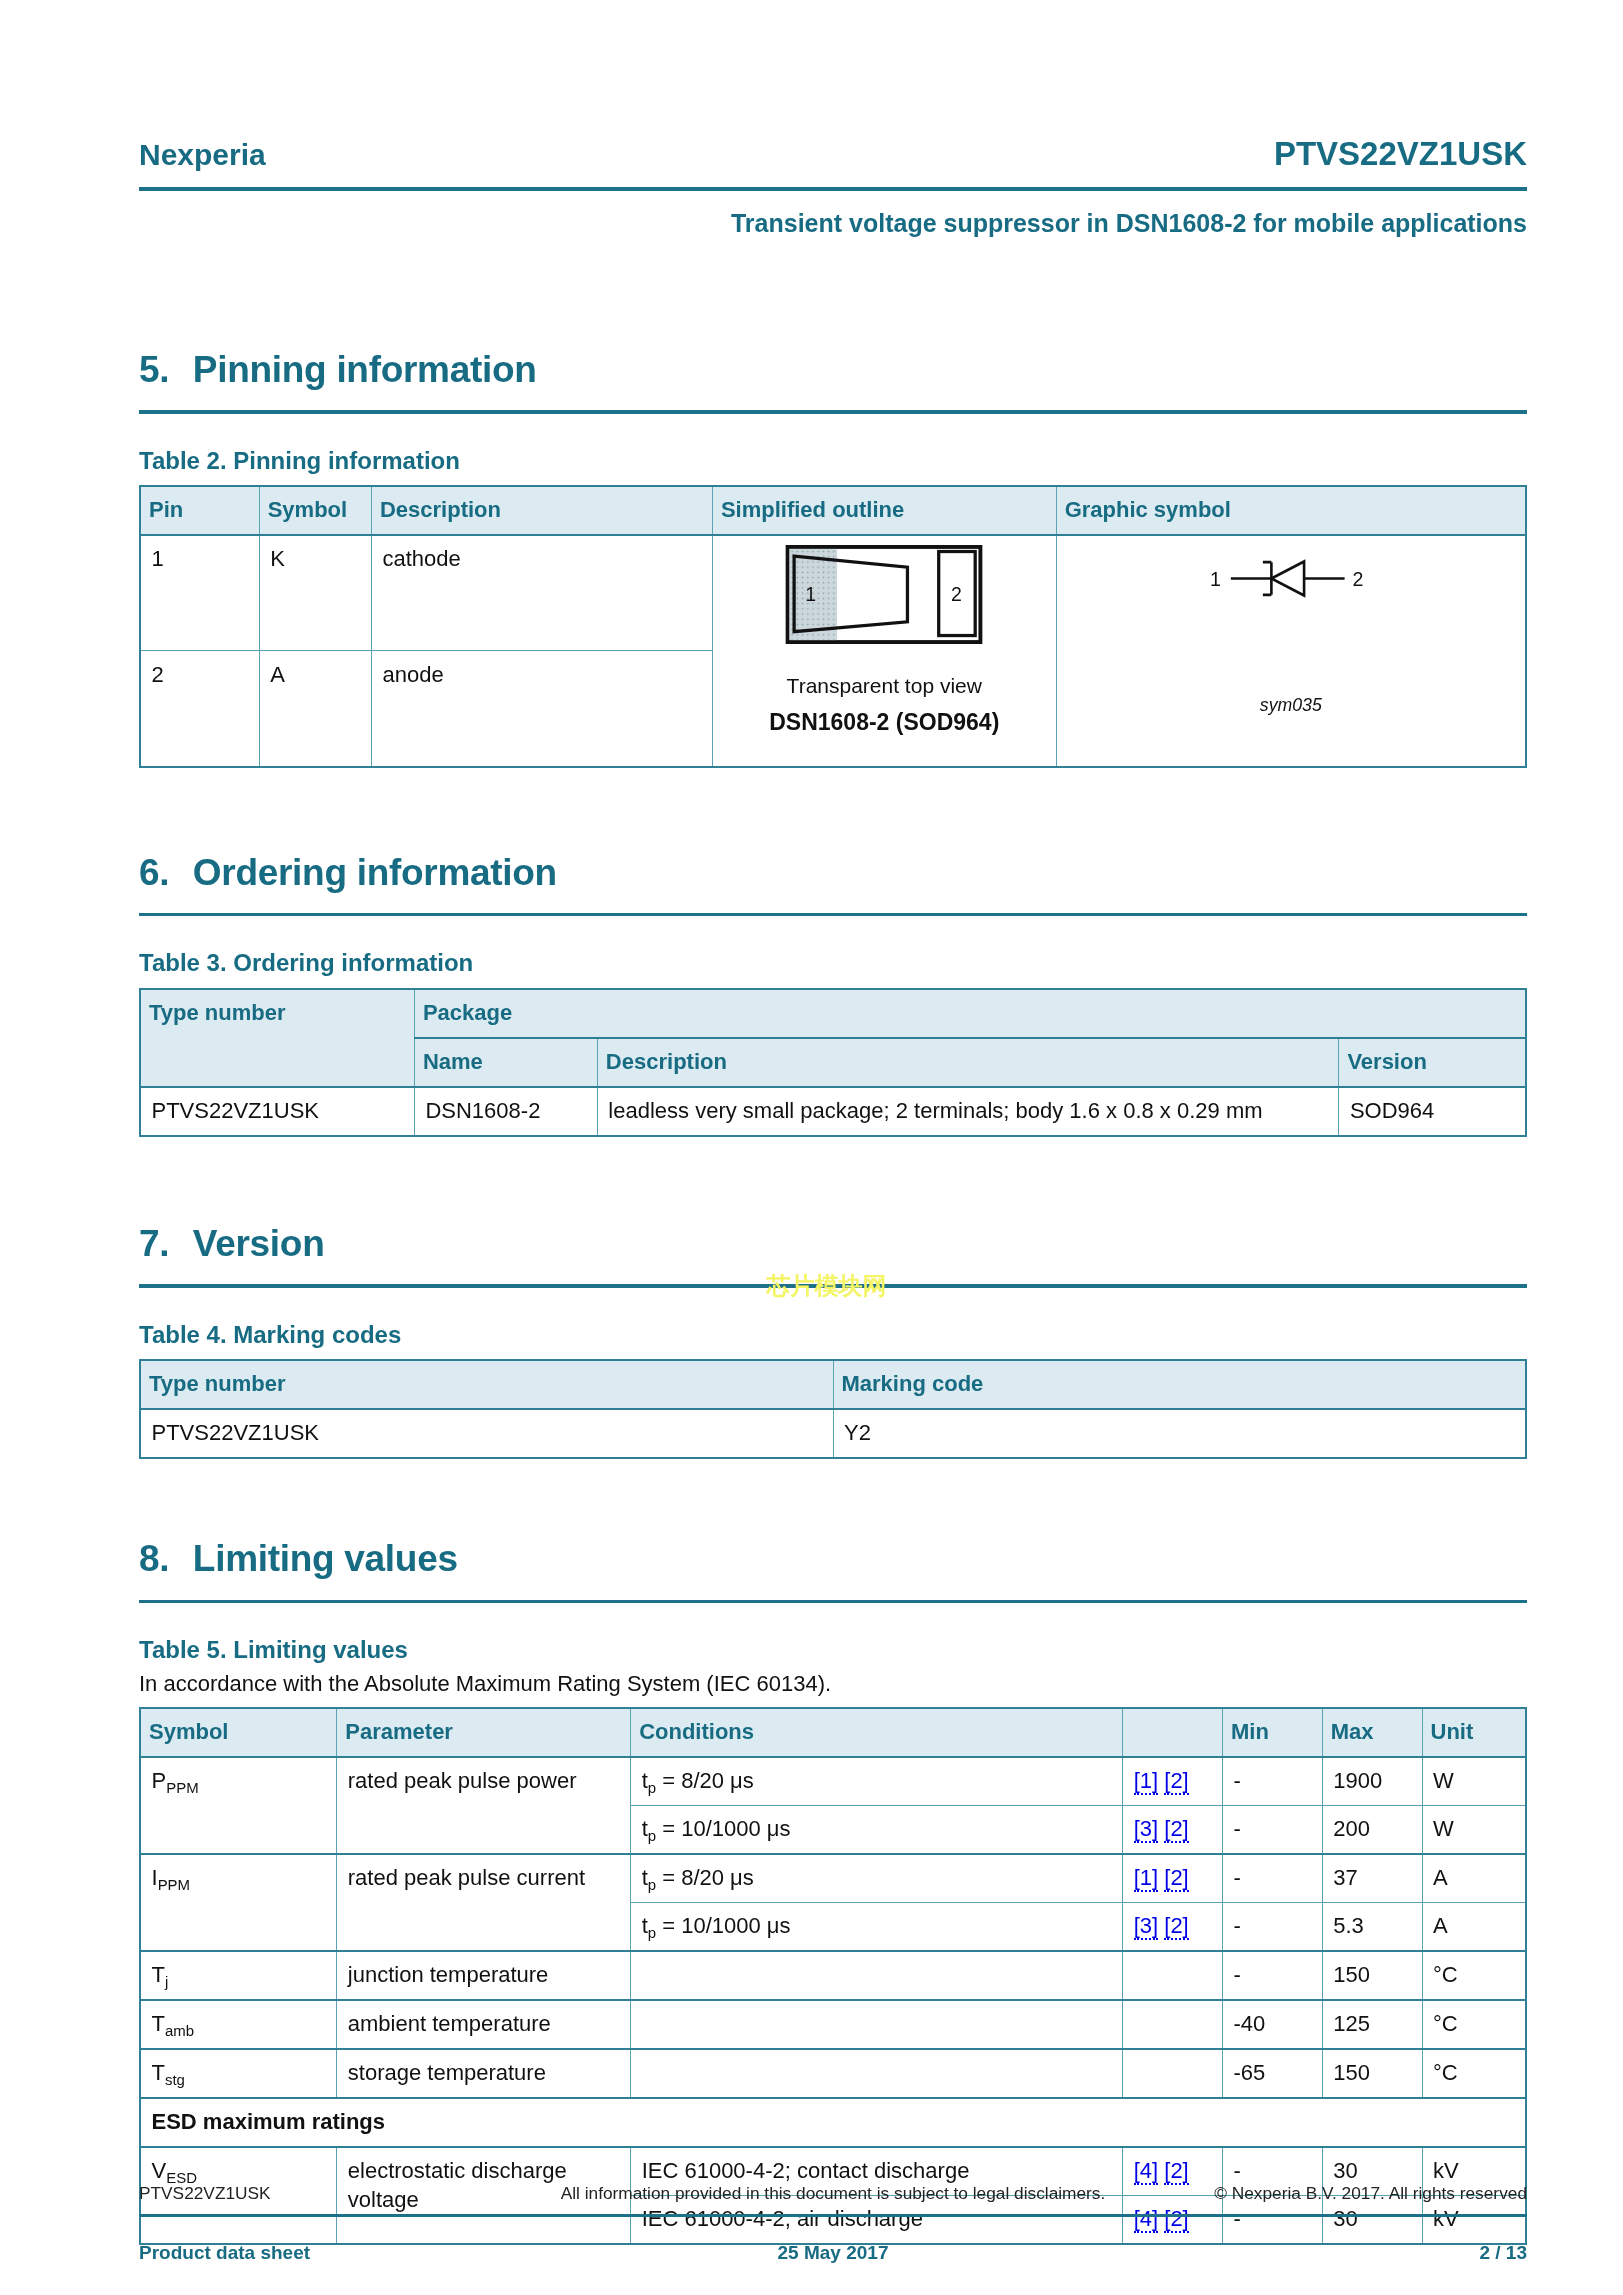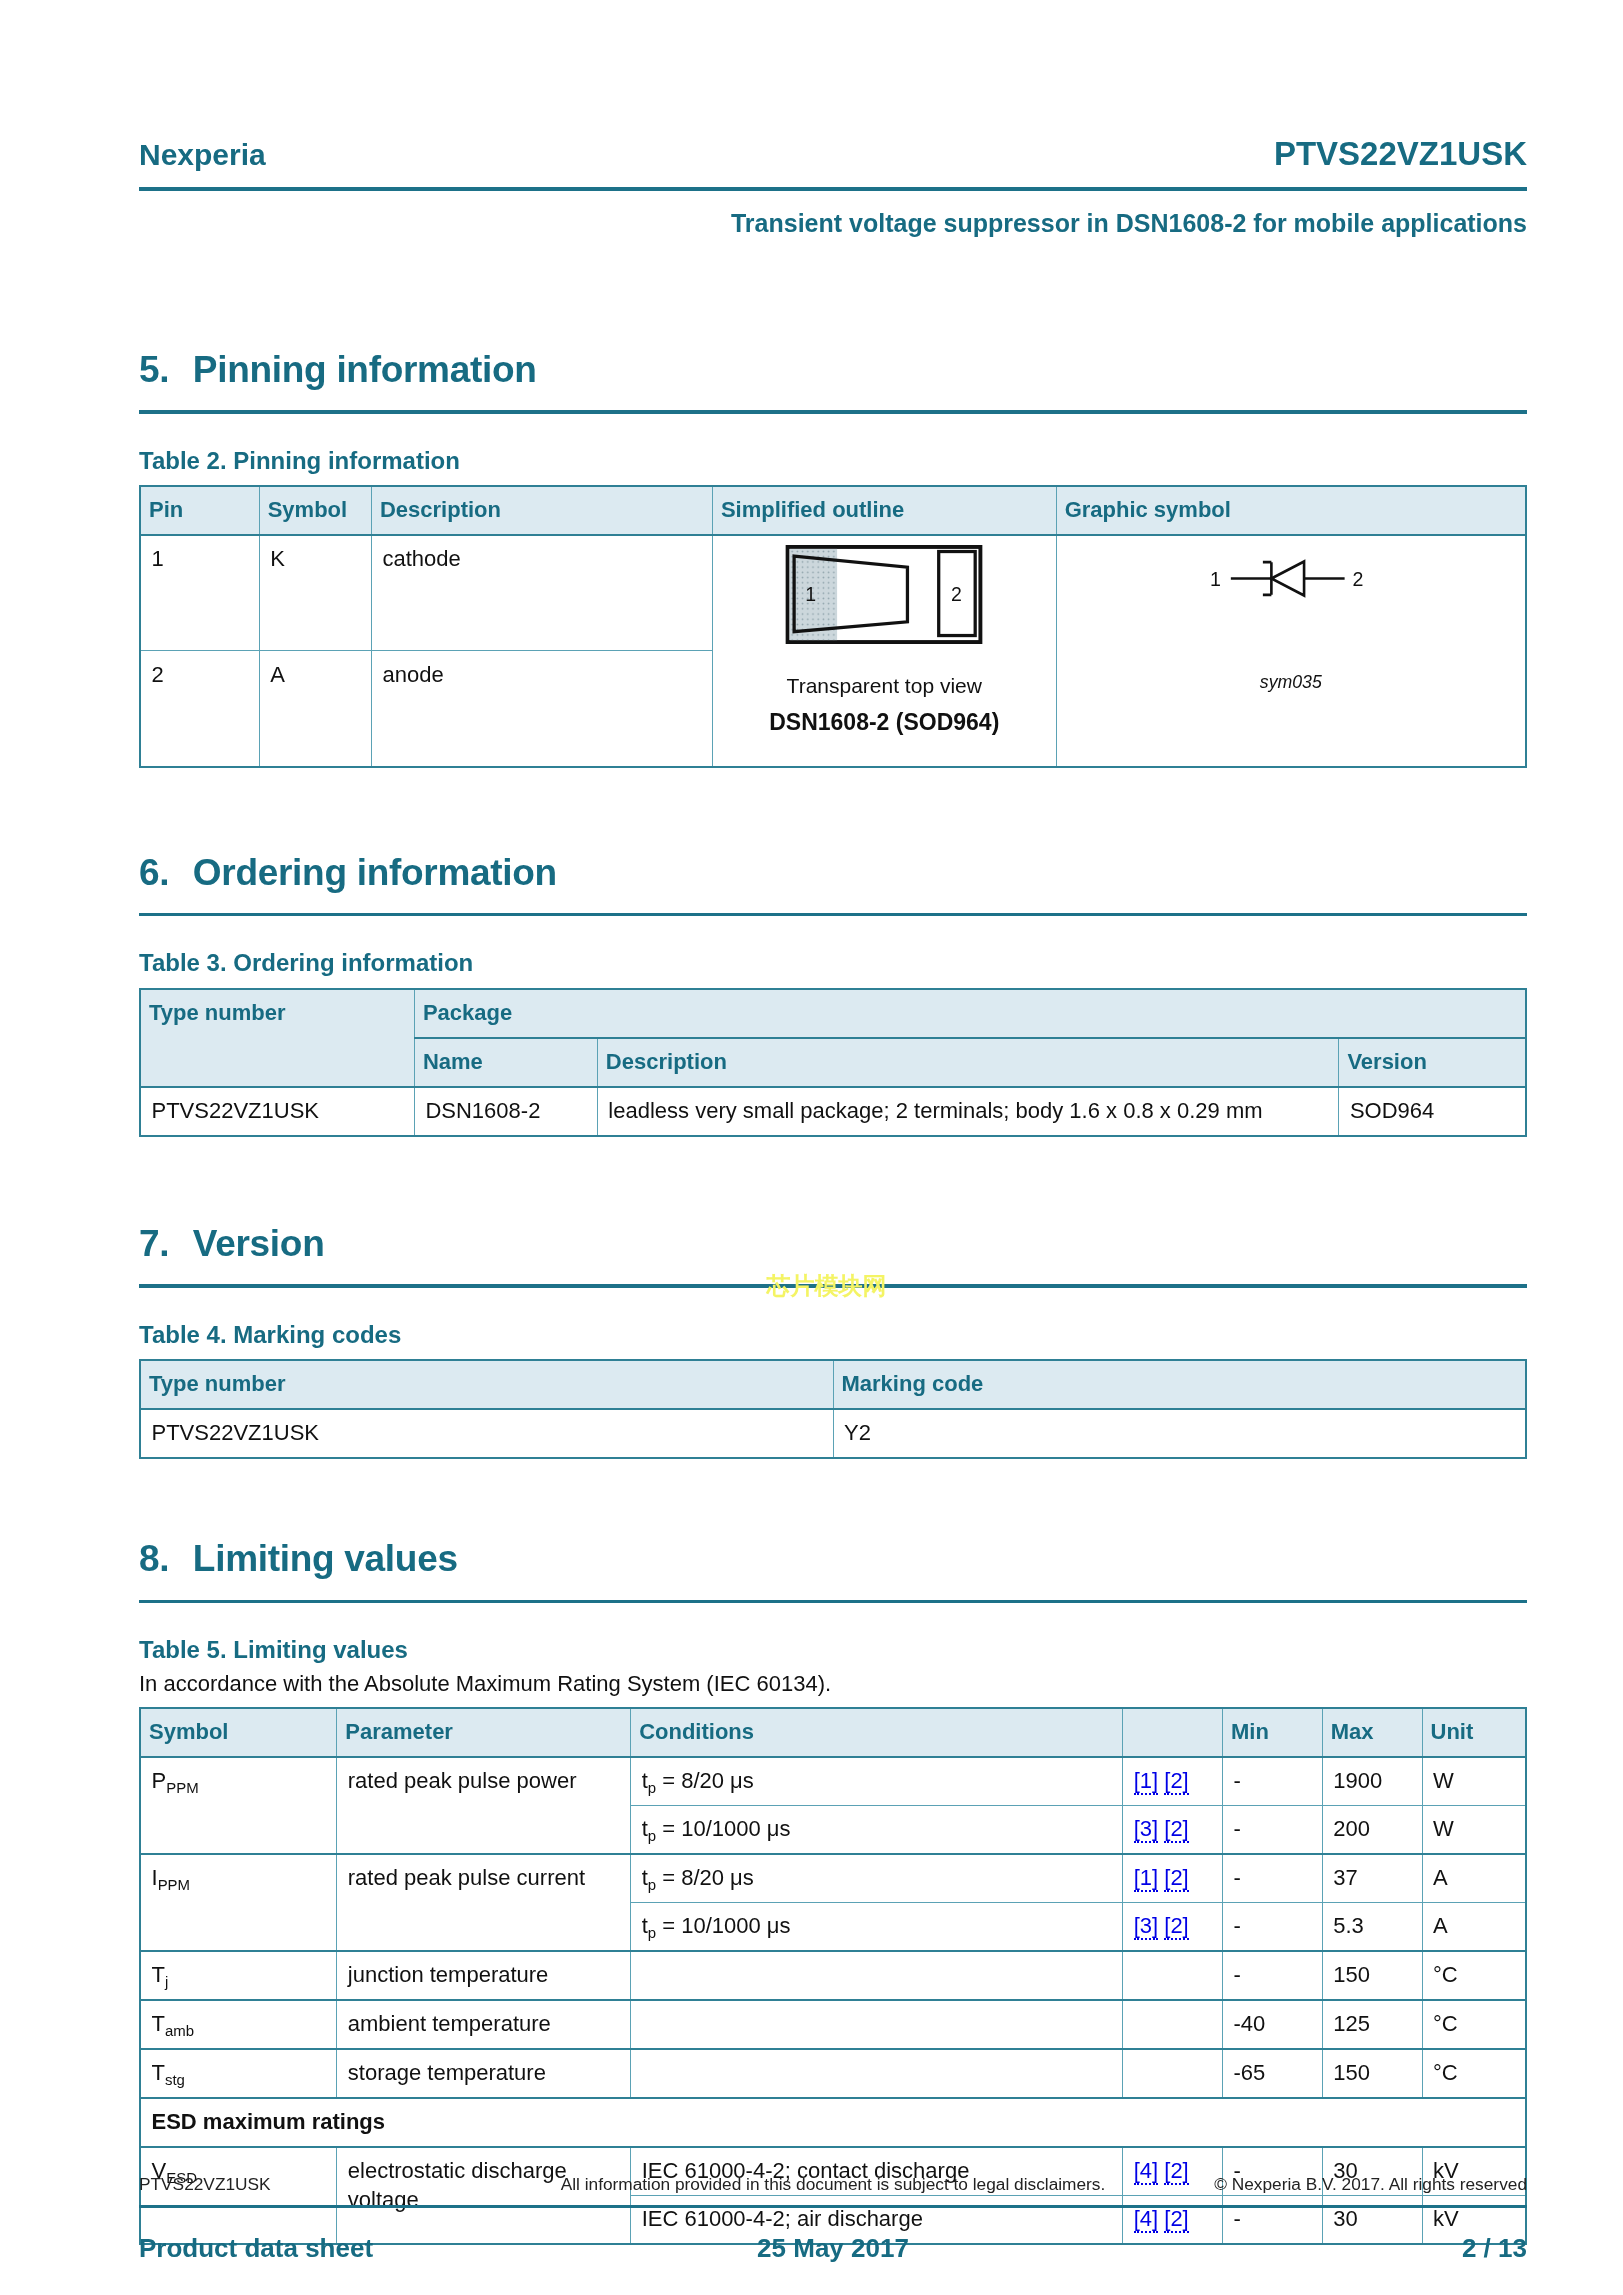--- a/index.html
+++ b/index.html
@@ -36,31 +36,31 @@
   .esd-row td{font-weight:bold;}
   a.ref{color:#0000e6;text-decoration:none;border-bottom:2px dotted #0000e6;cursor:pointer;}
   .refs{white-space:nowrap;}
 
   
   .draw-cell{text-align:center;}
   .outline-stack{display:flex;flex-direction:column;align-items:center;}
   .outline-caption{font-size:21px;margin-top:27.5px;}
   .outline-pkg{font-size:23px;font-weight:bold;margin-top:9.2px;margin-bottom:18.3px;}
   .sym-stack{display:flex;flex-direction:column;align-items:center;}
-  .sym-ref{font-size:17.7px;font-style:italic;margin-top:63px;margin-bottom:19.6px;}
+  .sym-ref{font-size:17.7px;font-style:italic;margin-top:86px;margin-bottom:19.6px;}
   .svg-label{font-family:"Liberation Sans",sans-serif;font-size:30px;fill:#111;}
 
   
   .footer{position:absolute;left:139px;right:96px;bottom:31px;}
   .footer-grid{display:grid;grid-template-columns:1fr auto 1fr;align-items:baseline;}
   .footer-grid .c{text-align:center;}
   .footer-grid .r{text-align:right;}
   .footer-small{font-size:17.3px;color:#222;}
   .footer-rule{height:2.6px;background:#1d7189;margin-top:10.5px;}
-  .footer-bold{font-size:26px;font-weight:bold;color:#176b82;margin-top:25px;gap:12px;}
+  .footer-bold{font-size:19px;font-weight:bold;color:#176b82;margin-top:25px;gap:12px;}
 
   
   .s5{margin-top:111px;} .s6{margin-top:84px;} .s7{margin-top:86px;} .s8{margin-top:79px;}
 </style>
 </head>
 <body>
 
 <div class="page">
   <div class="content">
 

